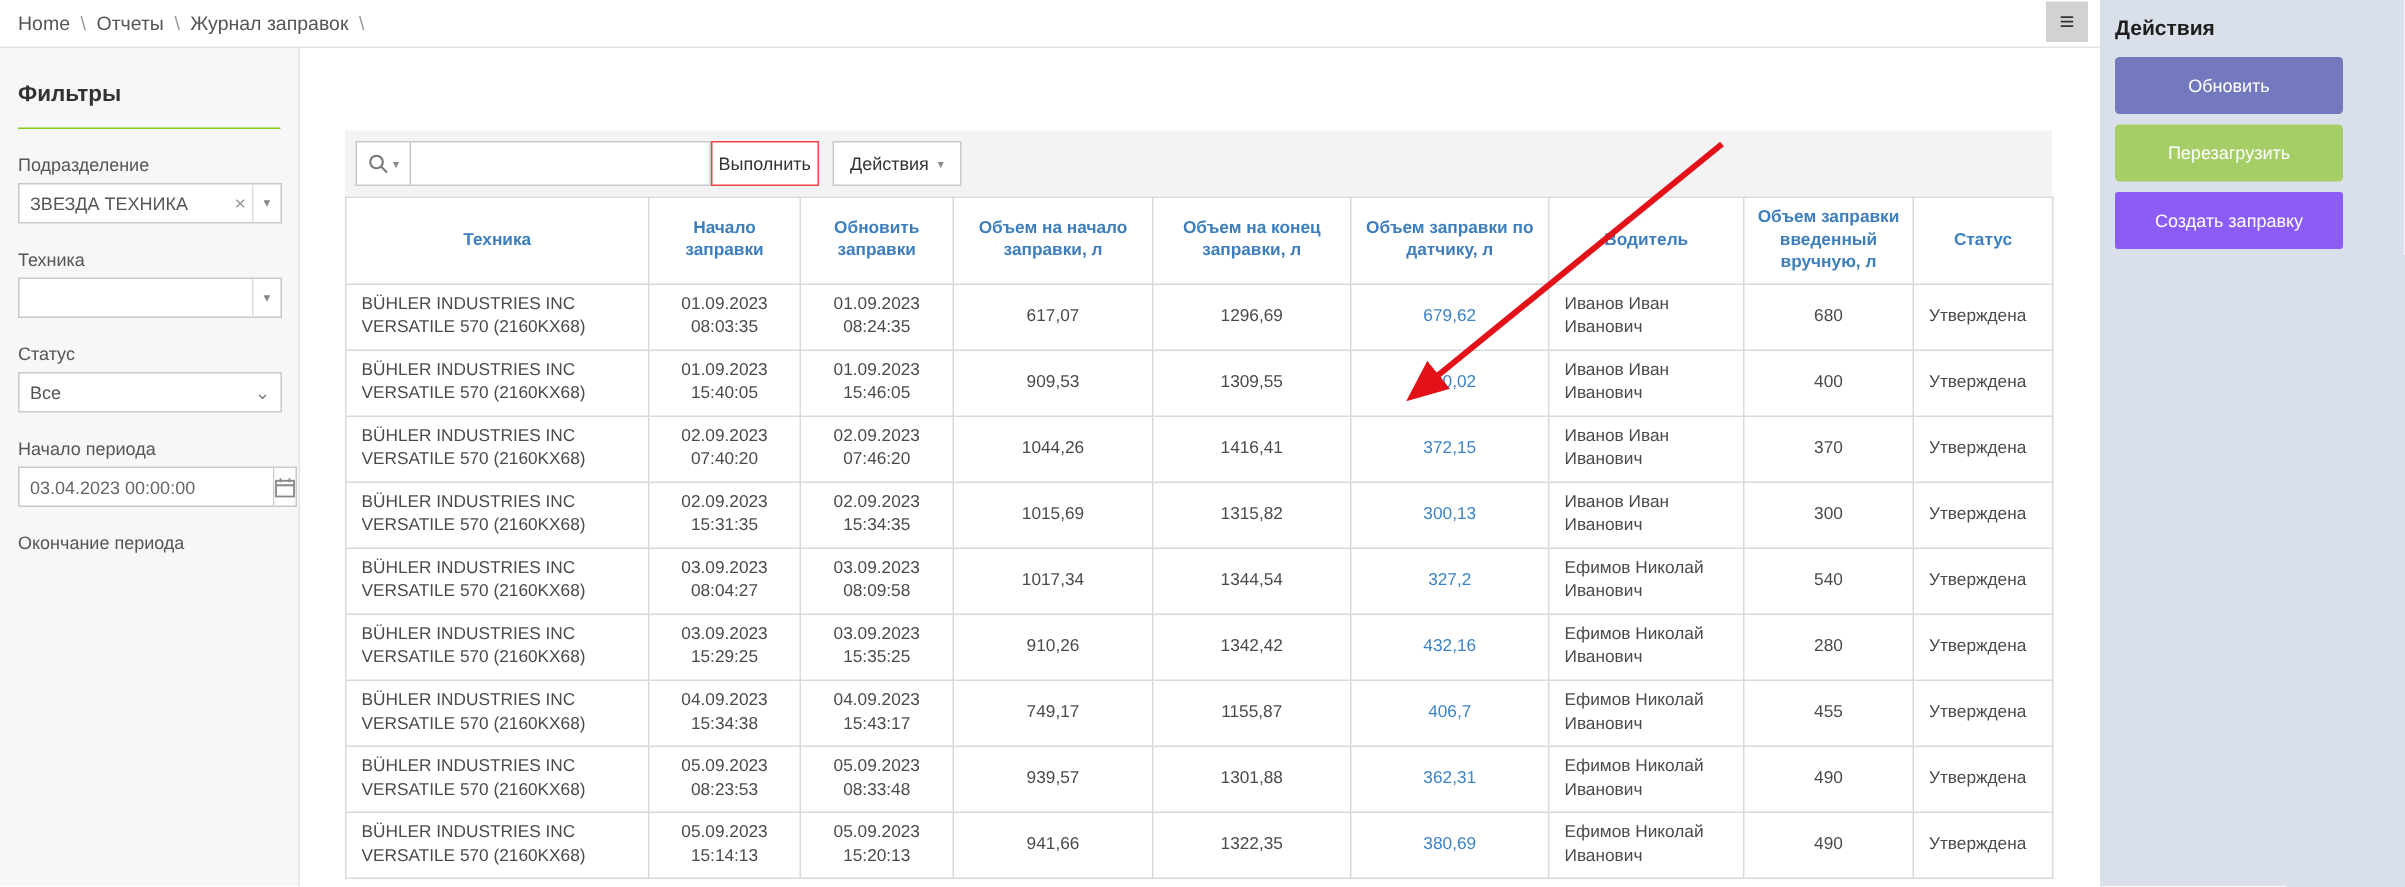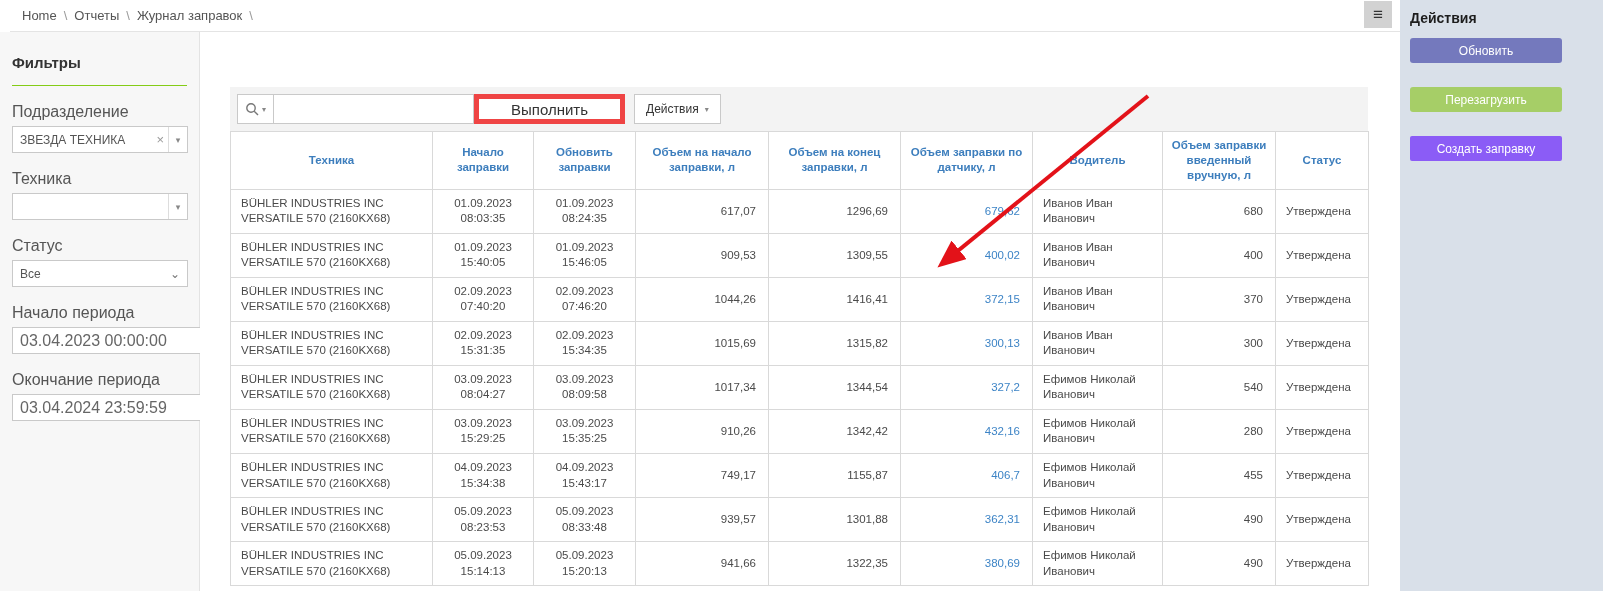--- a/index.html
+++ b/index.html
@@ -4,58 +4,58 @@
 <style>
   * { box-sizing: border-box; margin: 0; padding: 0; }
   html, body { width: 1603px; height: 591px; overflow: hidden; }
   body {
     font-family: "Liberation Sans", "DejaVu Sans", sans-serif;
     background: #ffffff; color: #444; position: relative;
   }
 
   
   .breadcrumb-bar {
-    position: absolute; left: 10px; top: 0; right: 203px; height: 32px;
+    position: absolute; left: 0; top: 0; right: 203px; height: 32px;
     background: #fff; border-bottom: 1px solid #e4e4e4;
     display: flex; align-items: center; padding-left: 12px; font-size: 13px; color: #555;
   }
   .crumb { cursor: pointer; }
   .crumb-sep { color: #999; margin: 0 7px; }
   .menu-btn {
     position: absolute; top: 1px; right: 8px; width: 28px; height: 27px;
     background: #d2d2d2; border: none; display: flex; align-items: center; justify-content: center;
     font-size: 17px; color: #333; cursor: pointer;
   }
 
   
   .sidebar {
     position: absolute; left: 0; top: 32px; bottom: 0; width: 200px;
     background: #f7f7f7; border-right: 1px solid #e3e3e3; padding: 0 12px;
   }
   .sidebar h2 {
     font-size: 15px; color: #333; font-weight: bold;
     padding: 22px 0 14px 0; border-bottom: 1px solid #84cc16;
   }
-  .filter-label { font-size: 16px; color: #555; margin: 17px 0 5px 0; }
+  .filter-label { font-size: 12px; color: #555; margin: 17px 0 5px 0; }
   .control {
     background: #fff; border: 1px solid #c9c9c9; height: 27px; width: 176px;
     display: flex; align-items: center; font-size: 12px; color: #555;
   }
   .control .val { flex: 1; padding: 0 7px; white-space: nowrap; overflow: hidden; }
   .clear-x { color: #999; font-size: 13px; padding: 0 4px; cursor: pointer; }
   .caret-box {
     width: 19px; height: 100%; border-left: 1px solid #ddd;
     display: flex; align-items: center; justify-content: center;
     color: #888; font-size: 9px; cursor: pointer;
   }
   .chev { color: #777; font-size: 12px; padding-right: 7px; cursor: pointer; }
   .date-wrap { display: flex; width: 176px; }
   .date-input {
     flex: 1; height: 27px; border: 1px solid #c9c9c9; background: #fff;
-    font-size: 16px; color: #666; padding: 0 7px;
+    font-size: 12px; color: #666; padding: 0 7px;
     font-family: "Liberation Sans", sans-serif;
   }
   .cal-btn {
     width: 27px; height: 27px; border: 1px solid #c9c9c9; border-left: none;
     background: #fdfdfd; display: flex; align-items: center; justify-content: center; cursor: pointer;
   }
 
   
   .main { position: absolute; left: 200px; top: 32px; right: 203px; bottom: 0; background: #fff; }
   .card { position: absolute; left: 30px; top: 55px; width: 1138px; }
@@ -66,53 +66,53 @@
   .search-btn {
     height: 30px; background: #fff; border: 1px solid #c9c9c9;
     display: flex; align-items: center; gap: 3px; padding: 0 7px; cursor: pointer;
   }
   .search-btn .sc { font-size: 8px; color: #888; }
   .toolbar input {
     height: 30px; width: 200px; border: 1px solid #c9c9c9; border-left: none;
     padding: 0 8px; font-size: 12px; font-family: "Liberation Sans", sans-serif;
   }
   .exec-btn {
-    height: 30px; background: #fff; border: 5px solid #ef4444;
-    font-size: 15px; color: #333; padding: 0 32px; cursor: pointer;
+    height: 30px; background: #fff; border: 1px solid #ef4444;
+    font-size: 12px; color: #333; padding: 0 4px; cursor: pointer;
     font-family: "Liberation Sans", sans-serif;
   }
   .actions-dd {
     height: 30px; background: #fff; border: 1px solid #c9c9c9; margin-left: 9px;
     font-size: 12px; color: #333; padding: 0 11px; cursor: pointer;
     display: flex; align-items: center; gap: 6px;
     font-family: "Liberation Sans", sans-serif;
   }
   .actions-dd .sc { font-size: 8px; color: #888; }
 
   
   table { border-collapse: collapse; width: 1138px; table-layout: fixed; background: #fff; }
   th, td { border: 1px solid #d9d9d9; vertical-align: middle; }
   th {
     color: #3d7ebd; font-size: 11.5px; font-weight: bold; text-align: center;
     padding: 6px 4px; height: 48px; line-height: 1.3; background: #fff;
   }
   td { font-size: 11.5px; color: #4a4a4a; height: 43px; line-height: 1.35; }
   td.c-left  { text-align: left; padding: 6px 10px; }
   td.c-center{ text-align: center; padding: 6px 4px; margin-left: 46px; }
-  td.c-num   { text-align: right; padding: 6px 12px; }
+  td.c-num   { text-align: center; padding: 6px 12px; }
   .cell-link { color: #3d84c6; text-decoration: none; cursor: pointer; }
 
   
   .actions-panel {
     position: absolute; right: 0; top: 0; width: 203px; height: 591px;
     background: #d9e0e9; padding: 8px 10px;
   }
   .actions-panel h2 { font-size: 14px; color: #1d1d1d; font-weight: bold; margin: 2px 0 12px 0; }
   .panel-btn {
-    display: block; width: 152px; height: 25px; margin-bottom: 24px; border: none;
+    display: block; width: 152px; height: 38px; margin-bottom: 7px; border: none;
     border-radius: 3px; color: #fff; font-size: 12px; cursor: pointer; text-align: center;
     font-family: "Liberation Sans", sans-serif;
   }
   .btn-update { background: #7479bd; }
   .btn-reload { background: #a6ce67; }
   .btn-create { background: #8b5cf6; border-radius: 2px; }
 
   
   .arrow-overlay { position: absolute; left: 0; top: 0; pointer-events: none; z-index: 50; }
 </style>
@@ -164,31 +164,20 @@
       <svg width="14" height="14" viewBox="0 0 14 14">
         <rect x="1" y="2.5" width="12" height="10.5" fill="none" stroke="#888" stroke-width="1.2"></rect>
         <line x1="1" y1="5.5" x2="13" y2="5.5" stroke="#888" stroke-width="1.2"></line>
         <line x1="4" y1="0.8" x2="4" y2="3.5" stroke="#888" stroke-width="1.2"></line>
         <line x1="10" y1="0.8" x2="10" y2="3.5" stroke="#888" stroke-width="1.2"></line>
       </svg>
     </span>
   </div>
 
   <div class="filter-label">Окончание периода</div>
-  <div class="date-wrap">
-    <input class="date-input" value="03.04.2024 23:59:59" style="">
-    <span class="cal-btn">
-      <svg width="14" height="14" viewBox="0 0 14 14">
-        <rect x="1" y="2.5" width="12" height="10.5" fill="none" stroke="#888" stroke-width="1.2"></rect>
-        <line x1="1" y1="5.5" x2="13" y2="5.5" stroke="#888" stroke-width="1.2"></line>
-        <line x1="4" y1="0.8" x2="4" y2="3.5" stroke="#888" stroke-width="1.2"></line>
-        <line x1="10" y1="0.8" x2="10" y2="3.5" stroke="#888" stroke-width="1.2"></line>
-      </svg>
-    </span>
-  </div>
 </div>
 
 <div class="main">
   <div class="card">
     <div class="toolbar">
       <span class="search-btn">
         <svg width="14" height="14" viewBox="0 0 14 14">
           <circle cx="6" cy="6" r="4.2" fill="none" stroke="#777" stroke-width="1.4"></circle>
           <line x1="9.2" y1="9.2" x2="13" y2="13" stroke="#777" stroke-width="1.4"></line>
         </svg>

